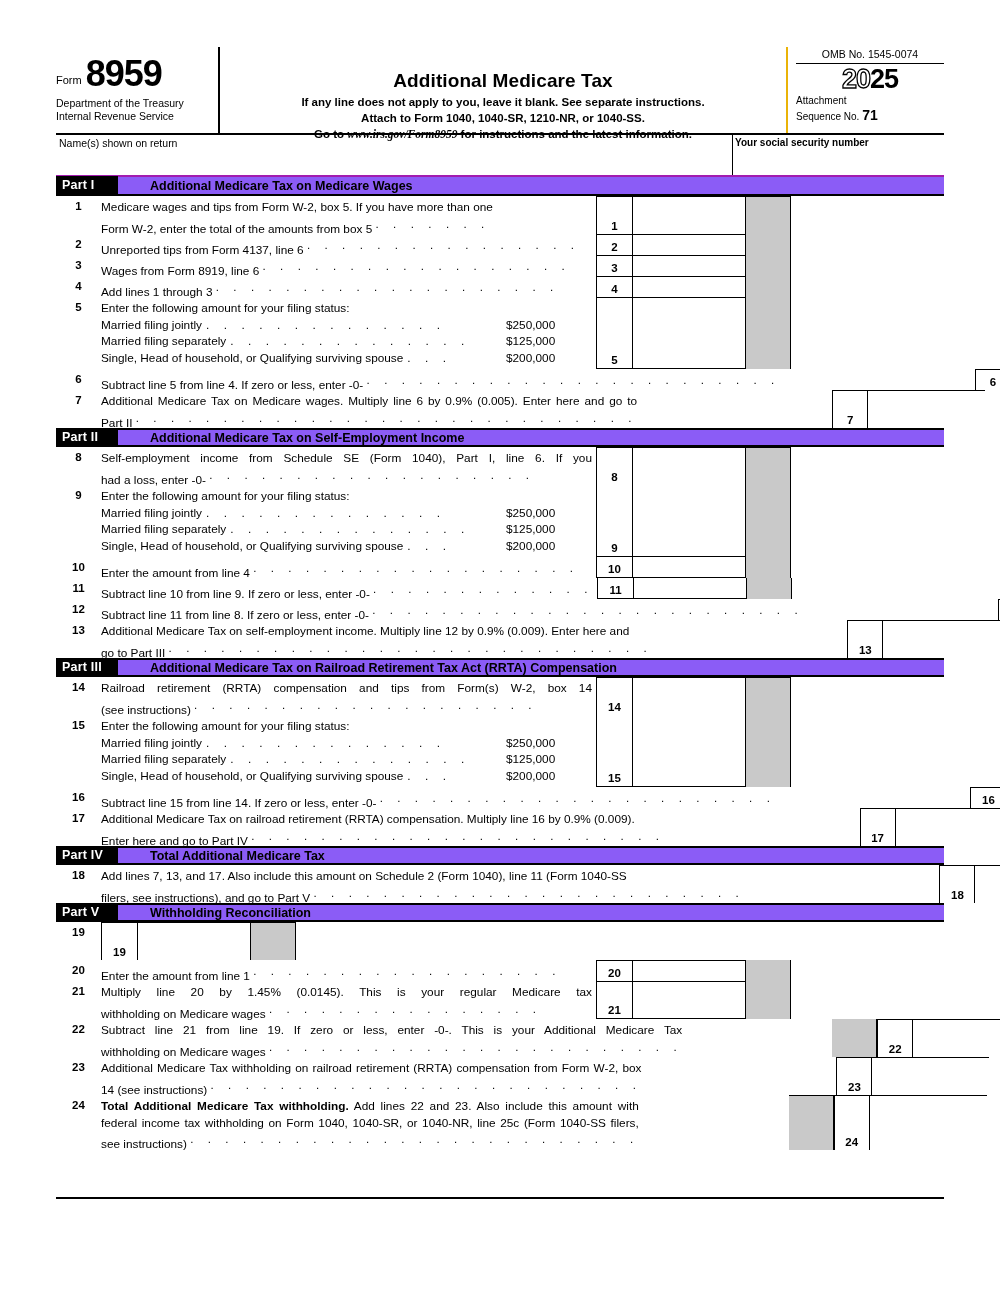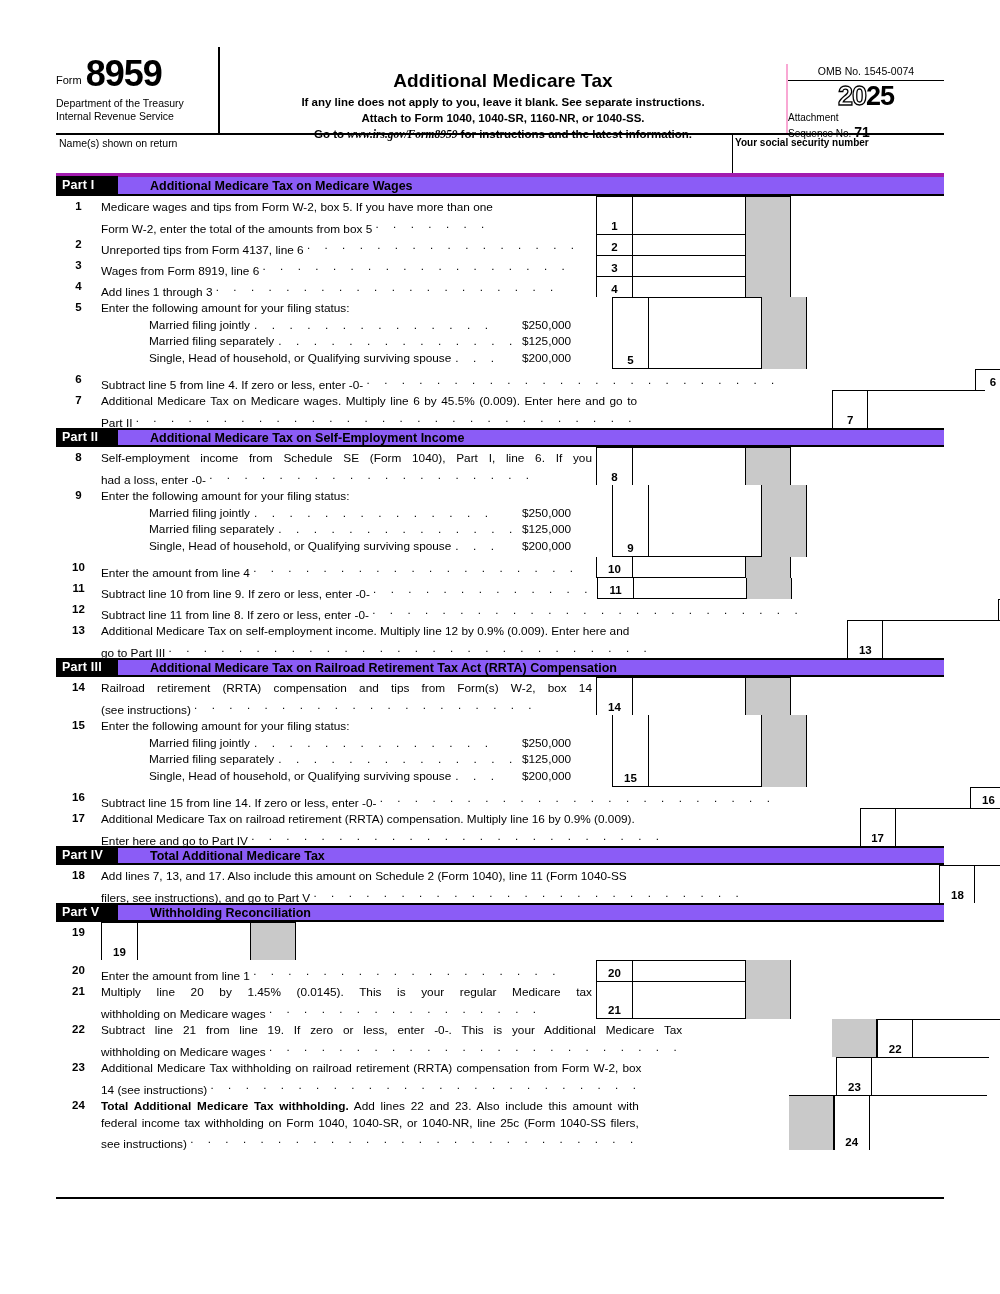--- a/index.html
+++ b/index.html
@@ -31,39 +31,39 @@
   .hdr-mid {
     flex:1; text-align:center; padding-top:2px;
   }
   .title-main { font-size:19px; font-weight:bold; letter-spacing:0.1px; margin-top:21px; }
   .title-sub { font-size:11.5px; font-weight:bold; margin-top:4px; }
   .title-sub2 { font-size:11.5px; font-weight:bold; margin-top:4px; }
   .title-sub3 { font-size:11.5px; font-weight:bold; margin-top:4px; }
   .ital { font-style:italic;font-family:Liberation Serif, serif; }
 
   .hdr-right {
-    width:158px; border-left:2px solid #f9a8d4; padding-left:0;
-    font-size:10.5px; position:relative;margin-top:17px;
+    width:158px; border-left:2px solid #eab308; padding-left:8px;
+    font-size:10.5px; position:relative;
   }
   .omb { padding-top:1px; text-align:center; font-size:10.5px; }
   .omb-rule { border-bottom:1px solid #000; margin-top:3px; }
   .yearbox { text-align:center; height:30px; position:relative; }
   .year-outline {
     font-size:27px; font-weight:bold; color:#fff;
     -webkit-text-stroke:1.3px #000;
     letter-spacing:-1px;
   }
   .year-solid { font-size:27px; font-weight:bold; letter-spacing:-1px; }
   .att { font-size:10px; line-height:1.2; margin-top:1px; }
   .att .seqno { font-size:14px; font-weight:bold; }
 
   
   .namerow {
     position:absolute; left:56px; top:135px; width:888px; height:42px;
-    border-bottom:4px solid #a21caf;
+    border-bottom:2px solid #a21caf;
     display:flex;
   }
   .namecell { flex:1; padding:2px 0 0 3px; font-size:10.5px; }
   .ssncell { width:212px; border-left:1px solid #000; padding:2px 0 0 2px; font-size:10px; font-weight:bold; }
 
   
   .body { position:absolute; left:56px; top:177px; width:888px; }
 
   .partbar {
     display:flex; align-items:center;
@@ -106,21 +106,21 @@
   .graycol { width:45px; flex:none; background:#c9c9c9; border-right:1px solid #000; }
   .graycol.blank { background:#fff; border-right:none; }
   .outerwrap { width:153px; flex:none; display:flex; }
   .onum { width:36px; flex:none; font-size:11.5px; font-weight:bold; text-align:center;
           display:flex; align-items:flex-end; justify-content:center; padding-bottom:2px;
           border-left:1px solid #000; border-right:1px solid #000; }
   .ofield { flex:1; }
 
   
   .fs { display:flex; font-size:11.8px; line-height:16.5px; }
-  .fs-label { white-space:nowrap;margin-left:48px; }
+  .fs-label { white-space:nowrap; }
   .fs-dots { flex:1; overflow:hidden; white-space:nowrap; letter-spacing:5.6px; padding:0 4px; }
   .fs-amt { width:86px; text-align:left; white-space:nowrap; }
 
   
   .footer {
     position:absolute; left:56px; top:1204px; width:888px;
     display:flex; align-items:baseline; font-size:11.5px;
   }
   .foot-left { font-weight:bold; font-size:11.5px; }
   .foot-mid { margin-left:auto; margin-right:auto; font-size:10.5px; }
@@ -141,21 +141,21 @@
       </div>
       <div class="dept">
         <div>Department of the Treasury</div>
         <div>Internal Revenue Service</div>
       </div>
     </div>
 
     <div class="hdr-mid">
       <div class="title-main">Additional Medicare Tax</div>
       <div class="title-sub">If any line does not apply to you, leave it blank. See separate instructions.</div>
-      <div class="title-sub2">Attach to Form 1040, 1040-SR, 1160-NR, or 1040-SS.</div>
+      <div class="title-sub2">Attach to Form 1040, 1040-SR, 1210-NR, or 1040-SS.</div>
       <div class="title-sub3"><span>Go to </span><span class="ital">www.irs.gov/Form8959</span><span> for instructions and the latest information.</span></div>
     </div>
 
     <div class="hdr-right">
       <div class="omb">OMB No. 1545-0074</div>
       <div class="omb-rule"></div>
       <div class="yearbox">
         <span class="year-outline">20</span><span class="year-solid">25</span>
       </div>
       <div class="att">
@@ -273,21 +273,21 @@
       <div class="graycol blank"></div>
       <div class="outerwrap" style="border-top:1px solid #000;">
         <div class="onum">6</div>
 
       </div>
     </div>
 
     <div class="row" style="height:38px;">
       <div class="numcol">7</div>
       <div class="txtcol" style="padding-right:0;">
-        <span class="ln just">Additional Medicare Tax on Medicare wages. Multiply line 6 by 45.5% (0.009). Enter here and go to</span>
+        <span class="ln just">Additional Medicare Tax on Medicare wages. Multiply line 6 by 0.9% (0.005). Enter here and go to</span>
         <span class="ln"><span>Part II</span> <span class="dots">. . . . . . . . . . . . . . . . . . . . . . . . . . . . .</span></span>
       </div>
       <div class="innerwrap"></div>
       <div class="graycol blank"></div>
       <div class="outerwrap" style="border-top:1px solid #000;">
         <div class="onum">7</div>
         <div class="ofield"></div>
       </div>
     </div>
 

